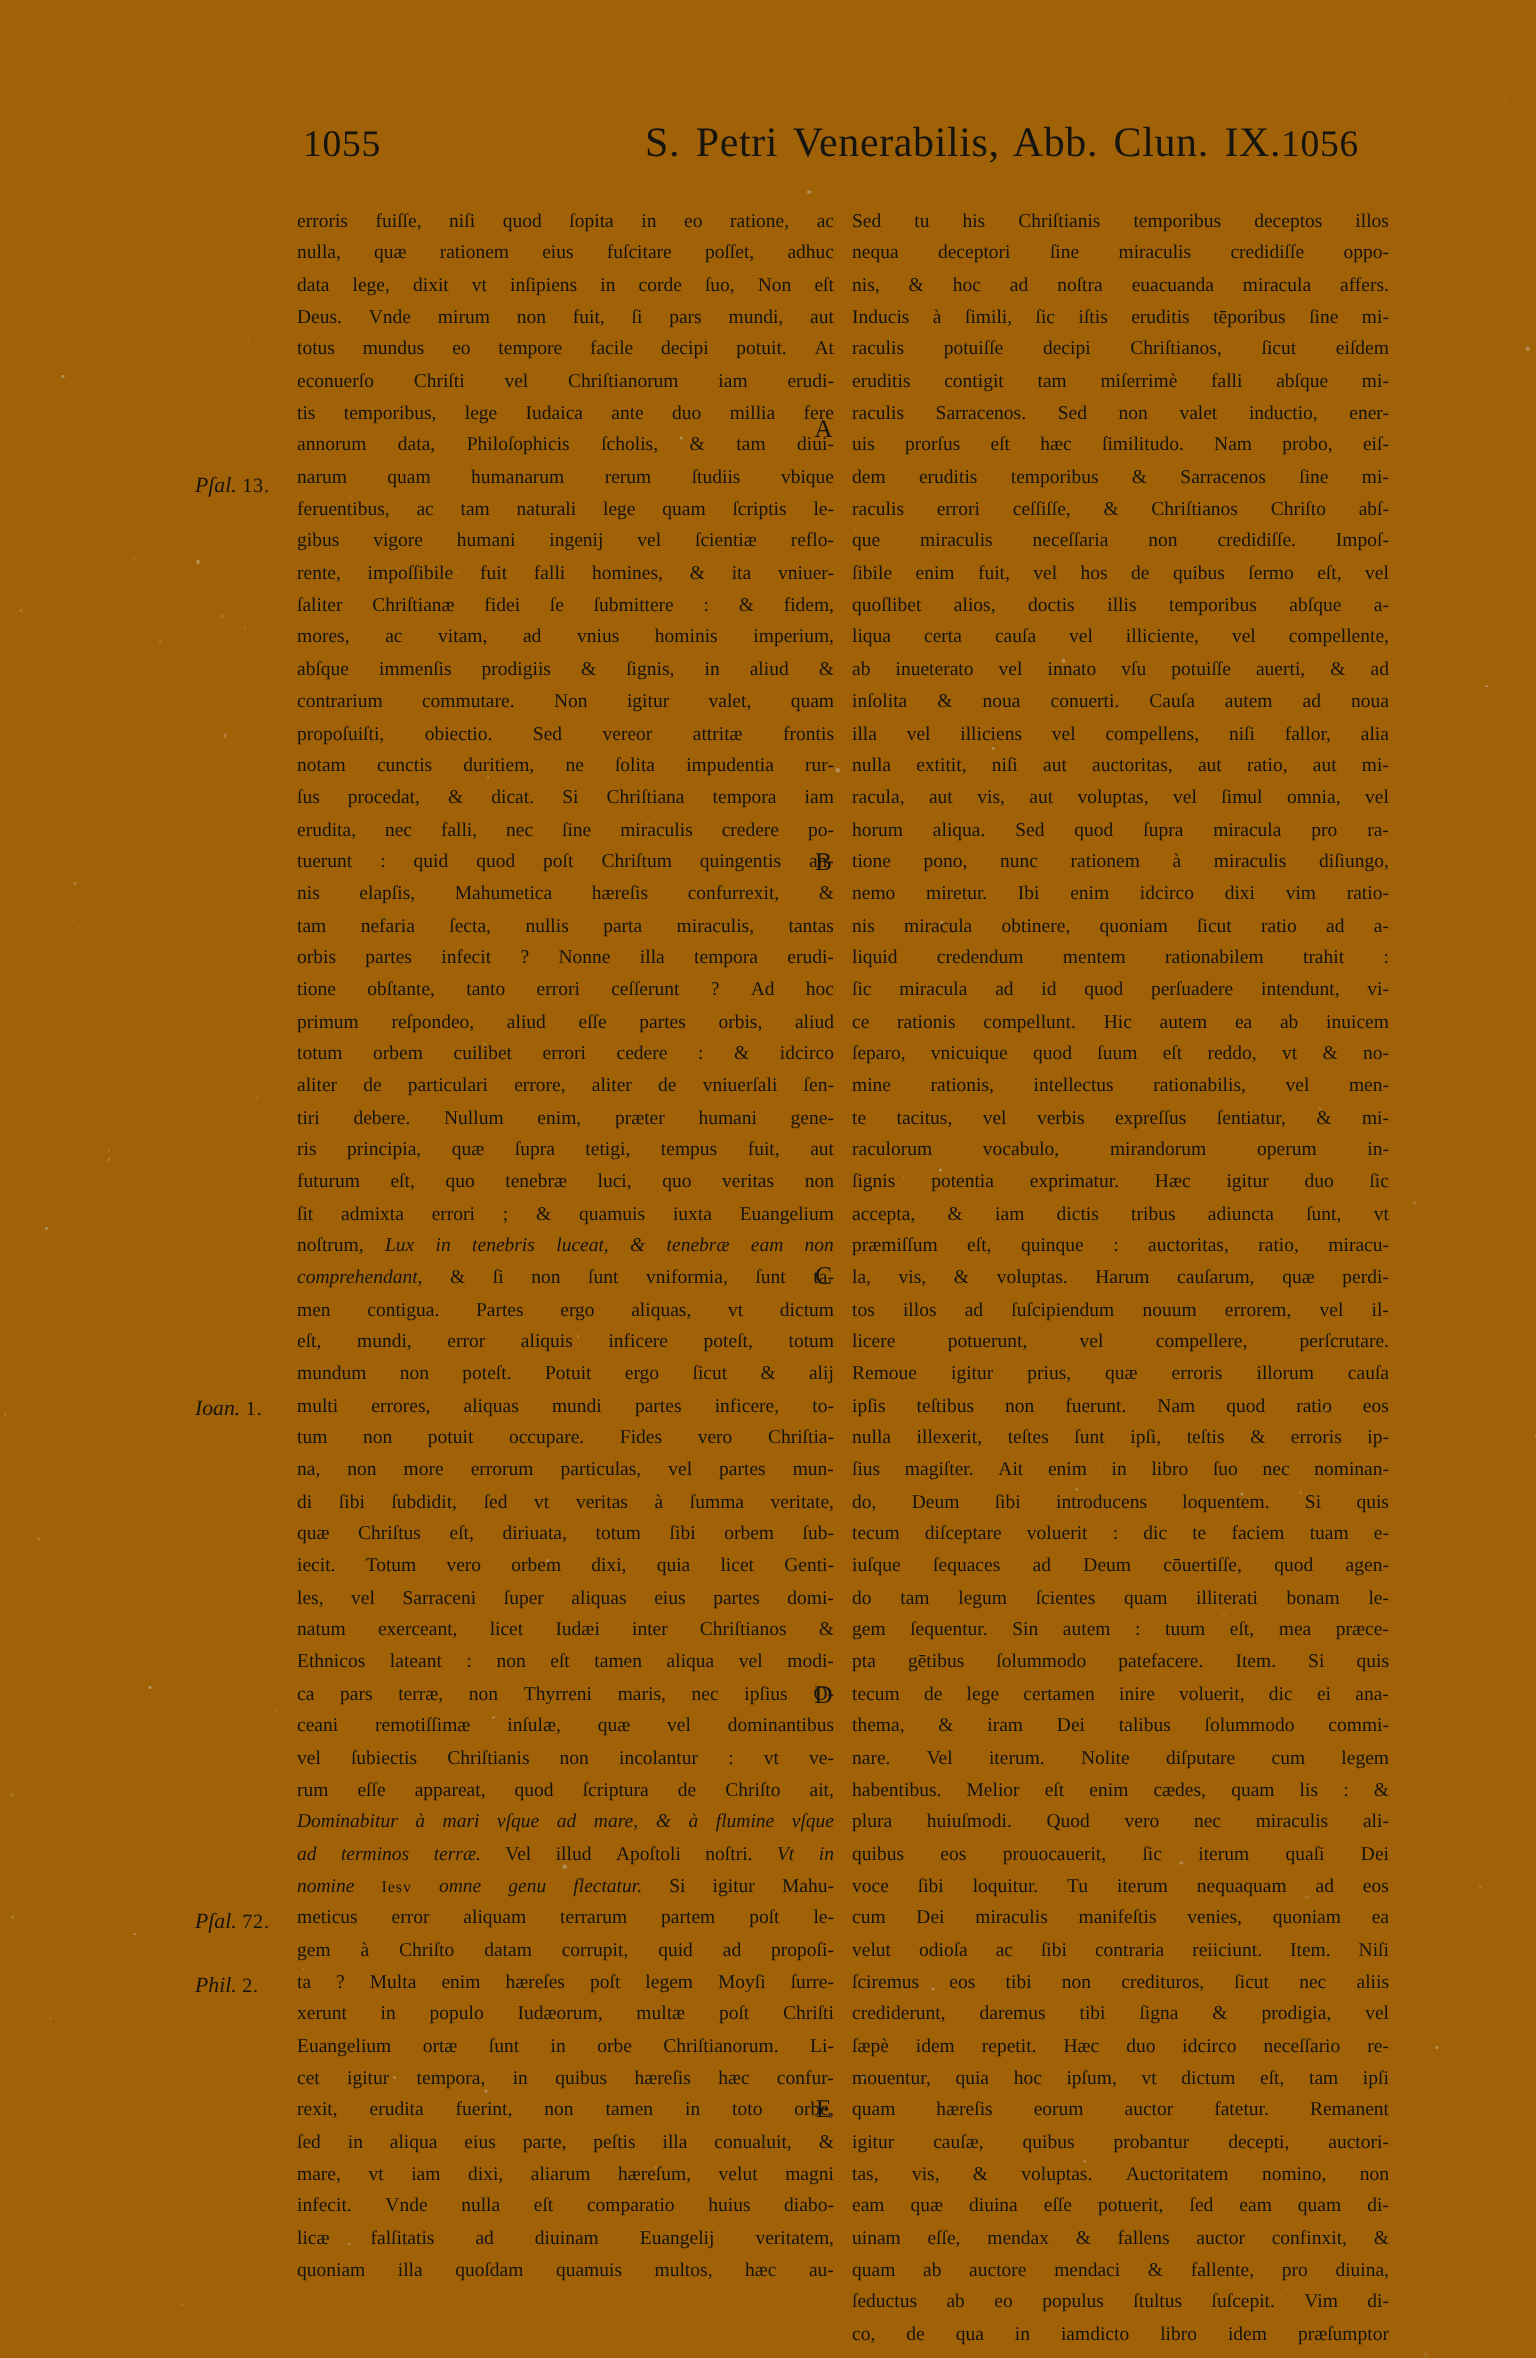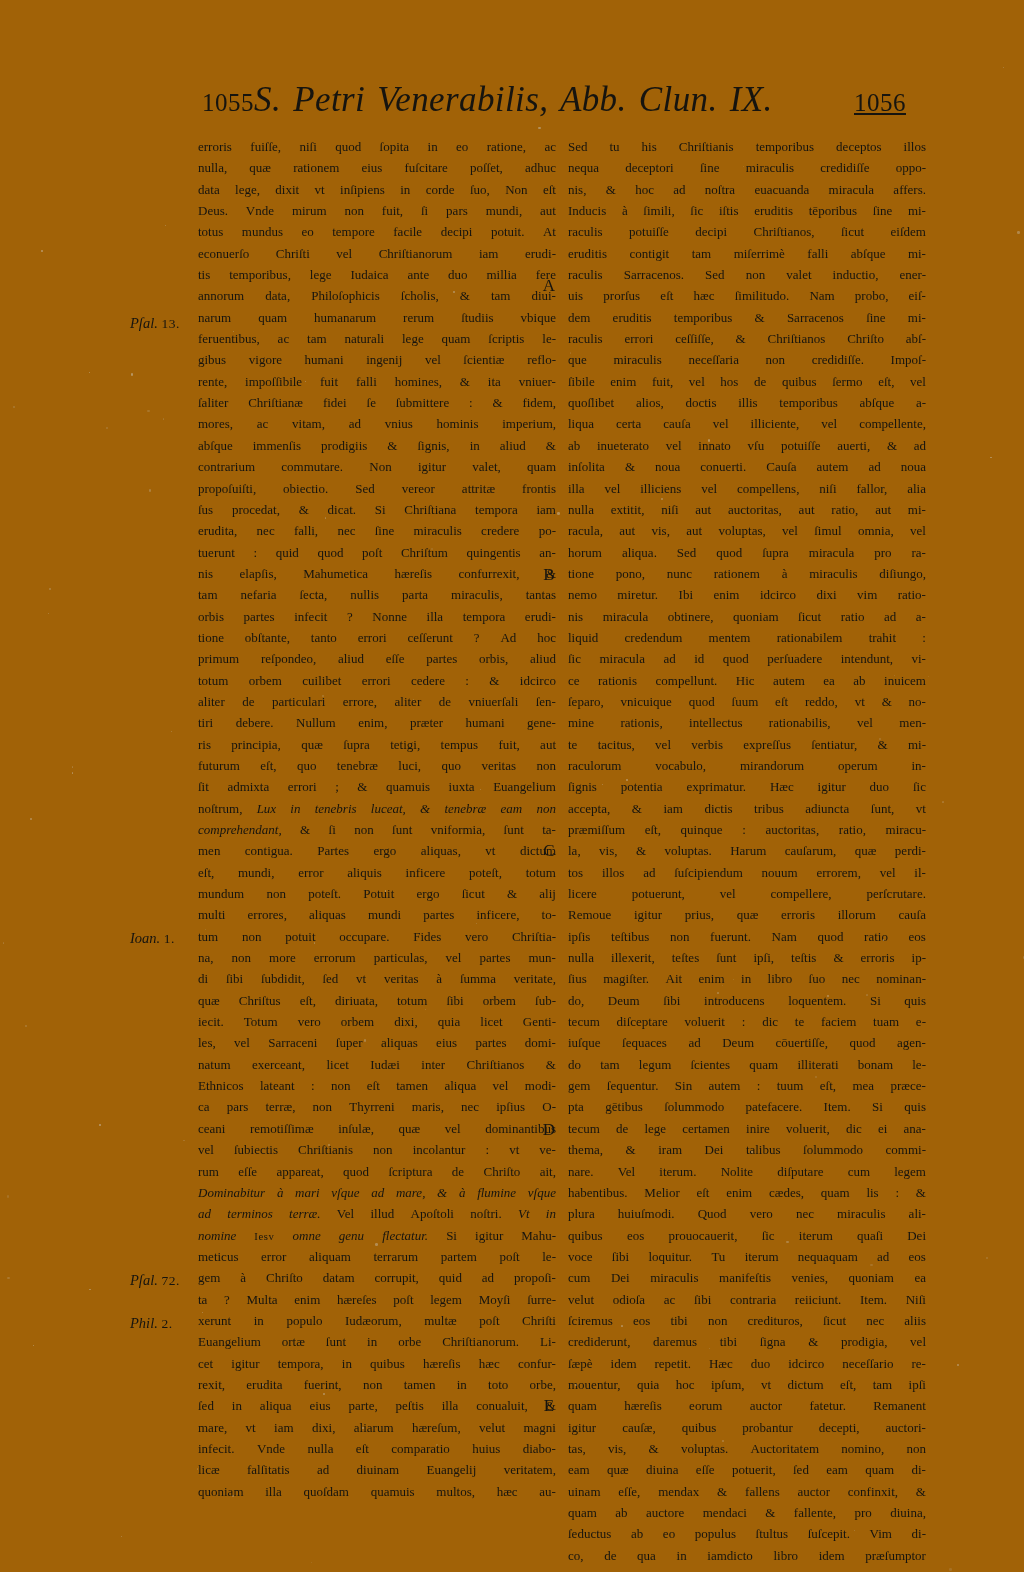--- a/index.html
+++ b/index.html
@@ -33,28 +33,27 @@
     align-items: baseline;
     justify-content: space-between;
     white-space: nowrap;
   }
   .folio {
     font-size: 25px;
     letter-spacing: 0.5px;
     font-variant: small-caps;
   }
   .folio-left { padding-left: 52px; }
-  .folio-right { padding-right: 4px; text-decoration: underline; }
+  .folio-right { padding-right: 4px; }
   .head-title {
-    font-size: 35px;
+    font-size: 28px;
     letter-spacing: 0.4px;
     word-spacing: 3px;
     flex: 1;
-    text-align: left;
-    font-style: italic;
+    text-align: right;
   }
 
   
   .body-frame {
     position: absolute;
     left: 130px;
     top: 136px;
     width: 810px;
     height: 1380px;
   }
@@ -314,20 +313,29 @@
             <span>valet,</span>
             <span>quam</span>
           </div>
           <div class="ln">
             <span>propoſuiſti,</span>
             <span>obiectio.</span>
             <span>Sed</span>
             <span>vereor</span>
             <span>attritæ</span>
             <span>frontis</span>
+          </div>
+          <div class="ln">
+            <span>notam</span>
+            <span>cunctis</span>
+            <span>duritiem,</span>
+            <span>ne</span>
+            <span>ſolita</span>
+            <span>impudentia</span>
+            <span>rur-</span>
           </div>
           <div class="ln">
             <span>ſus</span>
             <span>procedat,</span>
             <span>&amp;</span>
             <span>dicat.</span>
             <span>Si</span>
             <span>Chriſtiana</span>
             <span>tempora</span>
             <span>iam</span>

